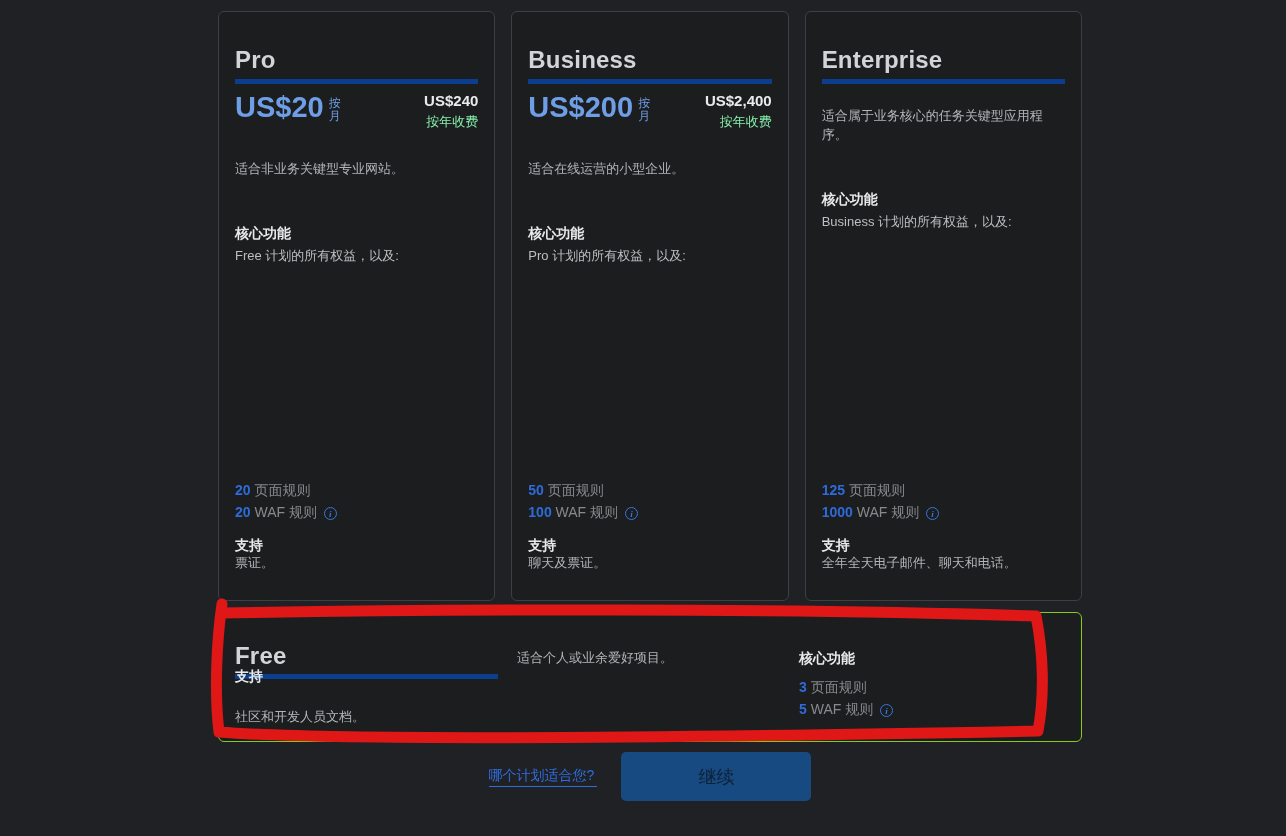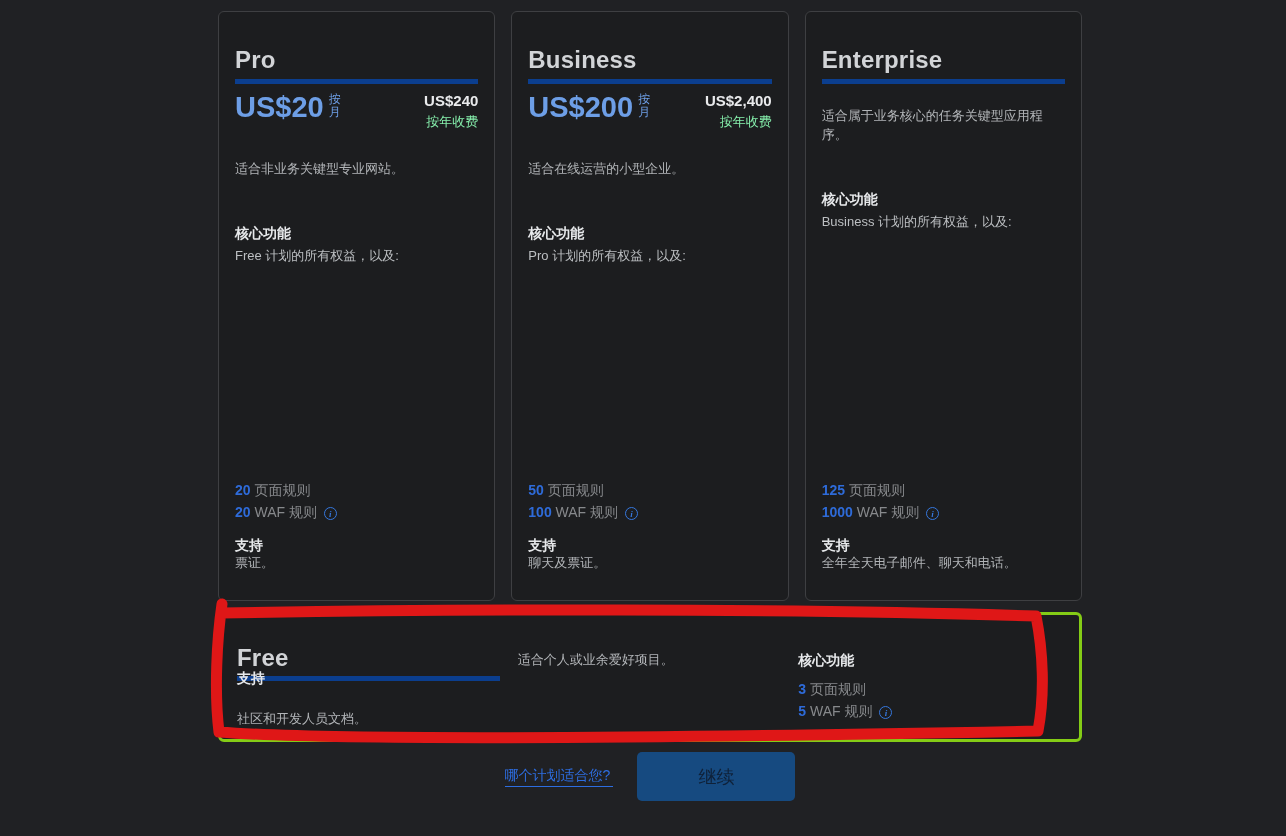--- a/index.html
+++ b/index.html
@@ -29,21 +29,21 @@
     font-size: 24px; font-weight: bold; color: #d2d4d7;
     line-height: 30px; letter-spacing: 0.2px;
   }
   .divider {
     height: 5px; background: #0b3e8e; margin-top: 4px;
   }
   .price-row {
     display: flex; justify-content: space-between; align-items: flex-start;
     margin-top: 7px; min-height: 46px;
   }
-  .price-left { display: flex; align-items: flex-start; }
+  .price-left { display: flex; align-items: flex-end; }
   .price-big {
     font-size: 29px; font-weight: bold; color: #6d9ee6; line-height: 32px;
   }
   .per-stack {
     display: inline-flex; flex-direction: column;
     font-size: 12px; color: #6d9ee6; line-height: 13px;
     margin-left: 5px; margin-top: 2px;
   }
   .custom-price {
     font-size: 20px; color: #c7c9cc; line-height: 26px; margin-top: 6px;
@@ -76,21 +76,21 @@
     font-size: 14px; font-weight: bold; color: #e7e9eb; margin-top: 13px; line-height: 18px;
   }
   .support-text {
     font-size: 13px; color: #b2b5b8; line-height: 18px;
   }
 
   
   .free-card {
     margin-top: 11px; height: 130px;
     background: #1c1d1f;
-    border: 3px solid #84cc16;
+    border: 1px solid #84cc16;
     border-radius: 6px;
     padding: 28px 16px 16px 16px;
     display: grid; grid-template-columns: 1fr 1fr 1fr; gap: 16px;
   }
   .free-left { position: relative; }
   .free-bar { height: 5px; background: #0b3e8e; width: 263px; margin-top: 3px; }
   .free-support-heading {
     position: relative; z-index: 1;
     font-size: 14px; font-weight: bold; color: #e7e9eb; line-height: 18px;
     margin-top: -12px;
@@ -114,21 +114,21 @@
     position: absolute; left: 218px; top: 752px; width: 864px;
     display: flex; justify-content: center; align-items: center;
   }
   .help-link {
     font-size: 14px; color: #2d6de0; text-decoration: none;
     border-bottom: 1px solid #2d6de0; padding-bottom: 2px; padding-right: 3px;
     cursor: pointer; line-height: 18px;
   }
   .continue-btn {
     margin-left: 24px;
-    width: 158px; height: 49px;
+    width: 190px; height: 49px;
     background: #164a80; border: none; border-radius: 5px;
     color: #0f2138; font-size: 18px;
     font-family: "Liberation Sans", "DejaVu Sans", sans-serif;
     cursor: pointer;
   }
 </style>
 </head>
 <body>
 
 <div class="stage">

